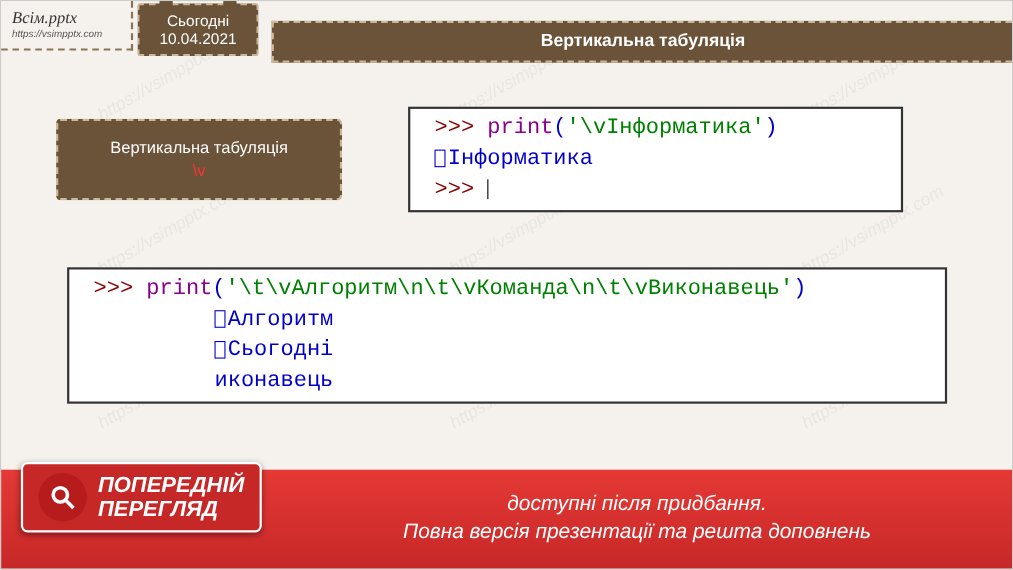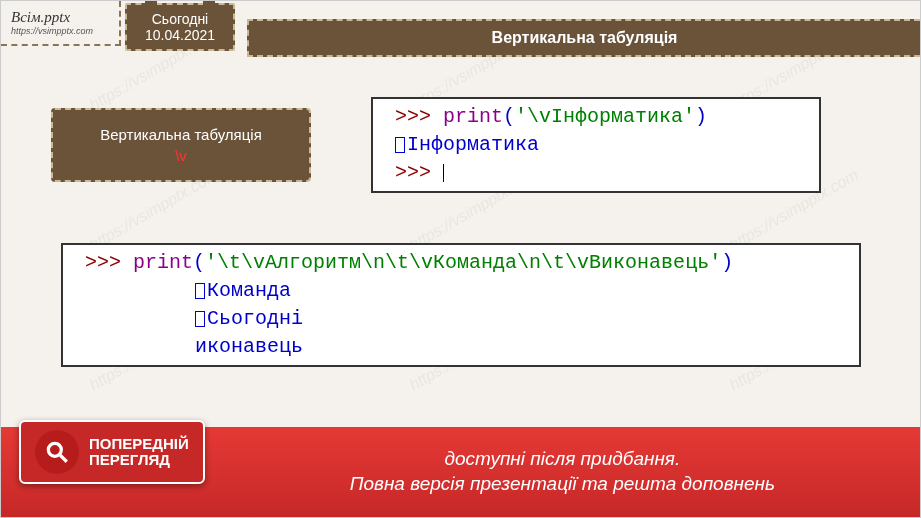--- a/index.html
+++ b/index.html
@@ -158,22 +158,23 @@
     .magnifier-circle {
       width: 44px; height: 44px;
       border-radius: 50%;
       background: #b71c1c;
       display: flex;
       align-items: center;
       justify-content: center;
     }
     .preview-text {
       font-weight: bold;
-      font-size: 15px;
+      font-size: 20px;
       line-height: 1.1;
+      font-style: italic;
     }
     .banner-msg {
       flex: 1;
       text-align: center;
       font-style: italic;
       font-size: 19px;
       padding: 0 20px;
       line-height: 1.3;
     }
     .indent1 { padding-left: 110px; }
@@ -220,21 +221,21 @@
         <span class="darkred">&gt;&gt;&gt; </span><span class="cursor"></span>
       </div>
     </div>
   </div>
 
   <div class="code-box code-box2">
     <div>
       <span class="darkred">&gt;&gt;&gt; </span><span class="purple">print</span><span class="blue">(</span><span class="green">'\t\vАлгоритм\n\t\vКоманда\n\t\vВиконавець'</span><span class="blue">)</span>
     </div>
     <div class="blue indent1">
-      <span class="placeholder-char"></span><span>Команда</span>
+      <span class="placeholder-char"></span><span>Алгоритм</span>
     </div>
     <div class="blue indent1">
       <span class="placeholder-char"></span><span>Сьогодні</span>
     </div>
     <div class="blue indent1">
       <span>иконавець</span>
     </div>
   </div>
 </div>
 

